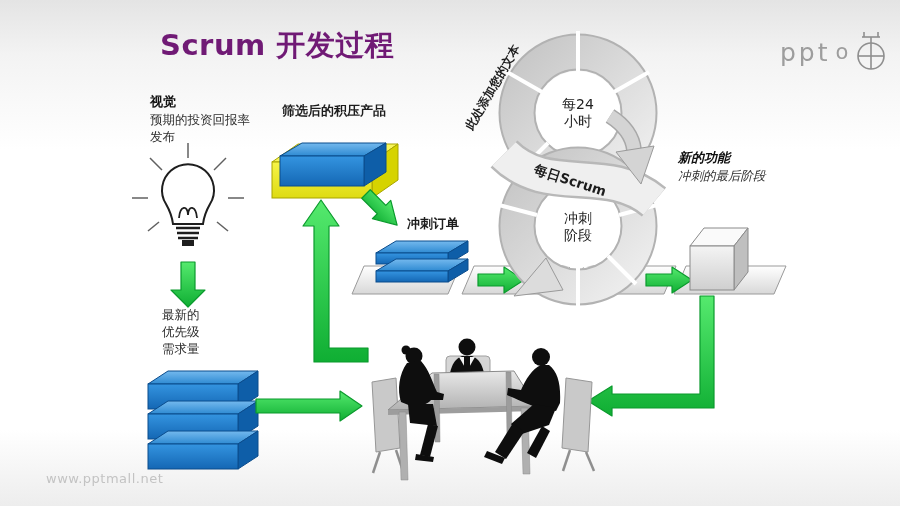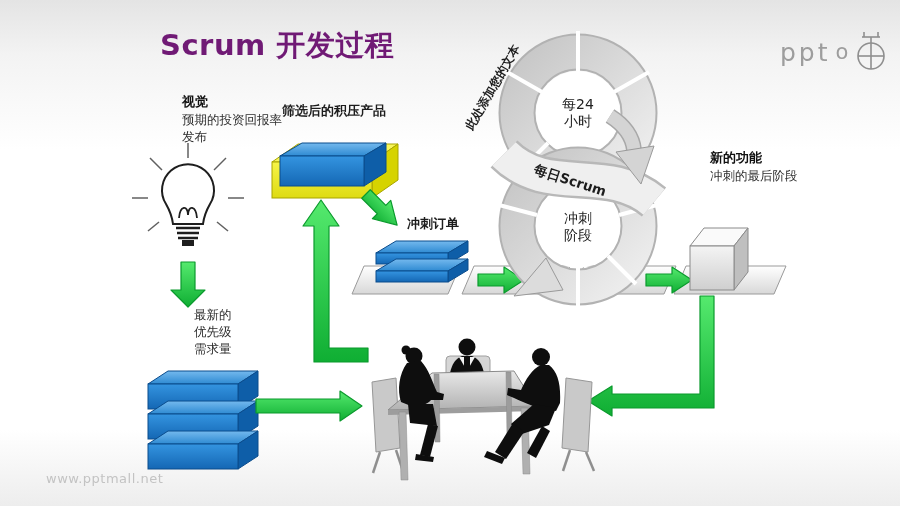--- a/index.html
+++ b/index.html
@@ -5,21 +5,21 @@
   html,body{margin:0;padding:0;}
   body{
     width:900px;height:506px;position:relative;overflow:hidden;
     font-family:"DejaVu Sans",sans-serif;
     background:linear-gradient(180deg,#e4e4e4 0px,#f3f3f3 55px,#ffffff 150px,#ffffff 430px,#ededed 506px);
   }
   .label{position:absolute;color:#1d1d1d;}
   .b{font-weight:bold;}
   #stage{position:absolute;left:0;top:0;}
   .title{font-size:29px;font-weight:800;color:#701a75;letter-spacing:.5px;}
-  .tbl{font-size:12.5px;line-height:17px;color:#2e2e2e;margin-left:32px;}
+  .tbl{font-size:12.5px;line-height:17px;color:#2e2e2e;}
   .tbl .hd{font-size:13px;font-weight:bold;color:#111;margin-bottom:1px;}
   .ctr{text-align:center;font-size:14px;font-weight:normal;line-height:17px;color:#222;}
   .rot{transform-origin:center center;}
   .logo{display:flex;align-items:center;gap:3px;color:#9d9d9d;}
   .logo .ppt{font-size:25px;letter-spacing:3px;font-weight:400;}
   .logo .oo{font-size:21px;margin-left:2px;}
   .wm{font-size:13px;color:#c3c3c3;letter-spacing:.5px;}
 </style>
 </head>
 <body>
@@ -254,21 +254,21 @@
 <div class="label tbl" style="left:162px;top:306px;width:140px;">
   <div>最新的</div>
   <div>优先级</div>
   <div>需求量</div>
 </div>
 
 <div class="label b" style="left:282px;top:102px;font-size:13px;">筛选后的积压产品</div>
 
 <div class="label b" style="left:407px;top:215px;font-size:13px;">冲刺订单</div>
 
-<div class="label tbl" style="left:678px;top:149px;width:150px;">
+<div class="label tbl" style="left:678px;top:149px;width:150px;font-style:italic;">
   <div class="hd">新的功能</div>
   <div>冲刺的最后阶段</div>
 </div>
 
 <div class="label ctr" style="left:528px;top:96px;width:100px;">
   <div>每24</div>
   <div>小时</div>
 </div>
 
 <div class="label ctr" style="left:528px;top:210px;width:100px;">

